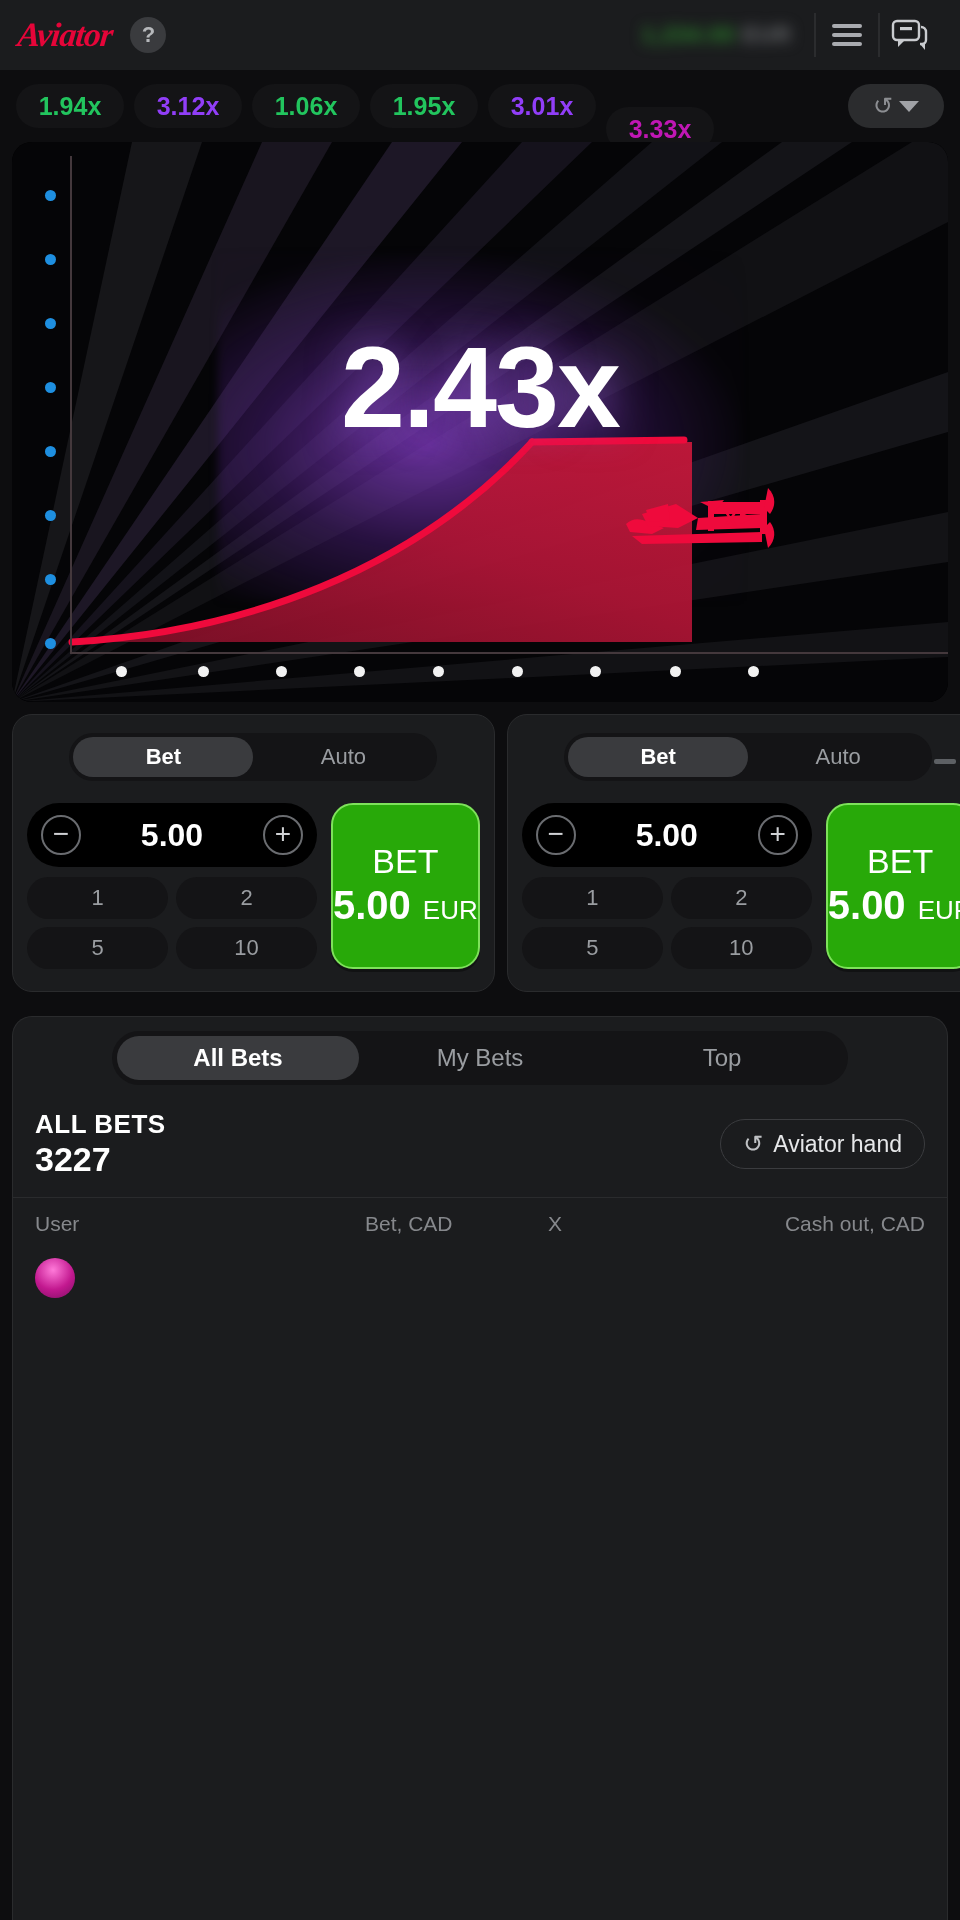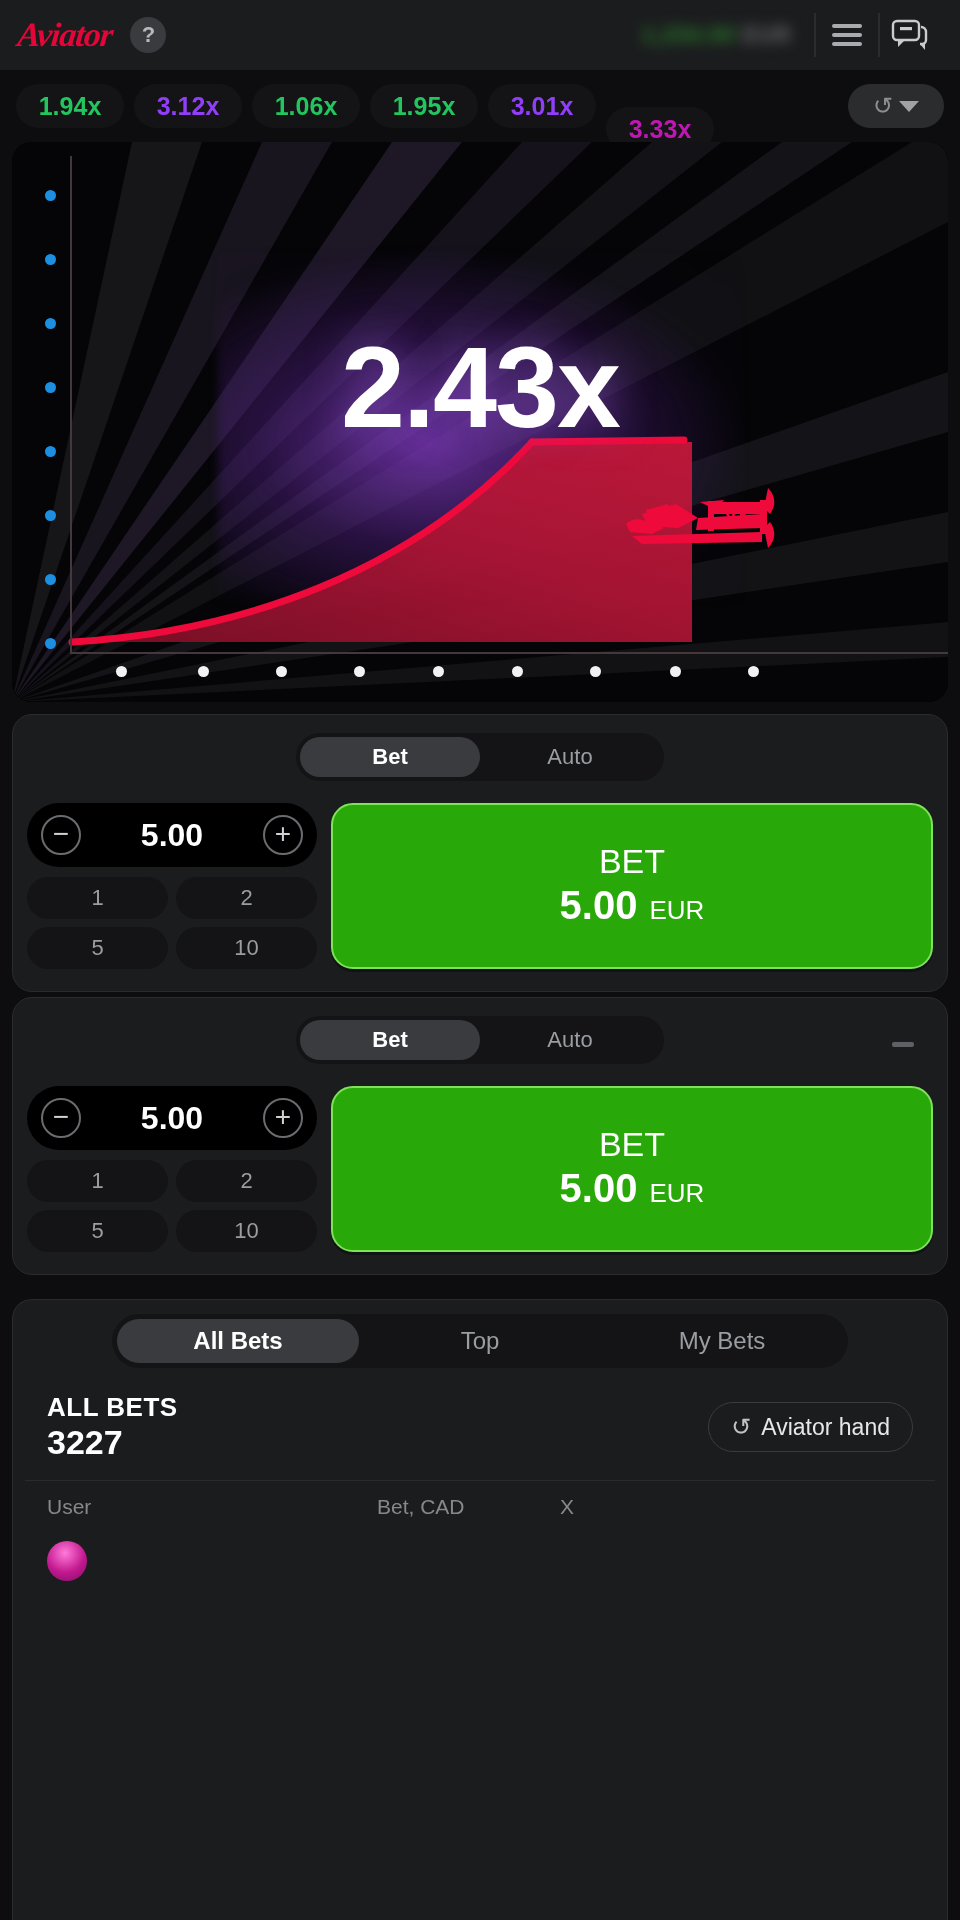--- a/index.html
+++ b/index.html
@@ -118,21 +118,21 @@
     position: absolute; left: 0; right: 0; top: 188px;
     text-align: center;
     font-size: 115px; font-weight: bold; color: #fff;
     letter-spacing: -2px;
     text-shadow: 0 0 40px rgba(160,100,230,0.55);
     line-height: 1;
   }
   .plane { position: absolute; left: 600px; top: 332px; width: 200px; height: 90px; }
 
   
-  .panels { padding: 12px; display: flex; flex-direction: column; gap: 5px; }
+  .panels { padding: 12px; display: flex; gap: 12px; }
   .panel {
     background: #1b1c1e;
     border-radius: 20px;
     border: 1px solid #2a2b2d;
     padding: 18px 14px 22px;
     position: relative;
   }
   .modeswitch {
     width: 368px; height: 48px; margin: 0 auto 22px;
     background: #141416; border-radius: 24px;
@@ -185,21 +185,21 @@
   .betbtn .b1 { font-size: 34px; line-height: 1.1; }
   .betbtn .b2 { font-size: 40px; font-weight: bold; line-height: 1.2; }
   .betbtn .b2 .cur { font-size: 26px; font-weight: normal; margin-left: 12px; }
 
   
   .bets {
     margin: 12px 12px 0;
     background: #1b1c1e;
     border-radius: 20px 20px 0 0;
     border: 1px solid #2a2b2d; border-bottom: none;
-    padding: 14px 12px 0;
+    padding: 14px 0 0;
     flex: 1;
     overflow: hidden;
   }
   .bettabs {
     width: 736px; height: 54px; margin: 0 auto 14px;
     background: #141416; border-radius: 27px;
     display: flex; align-items: center; padding: 5px;
   }
   .bettab {
     flex: 1; height: 44px; border-radius: 22px;
@@ -421,36 +421,37 @@
             <span>5.00</span><span class="cur">EUR</span>
           </div>
         </div>
       </div>
     </div>
   </div>
 
   <div class="bets">
     <div class="bettabs">
       <div class="bettab active">All Bets</div>
+      <div class="bettab">My Bets</div>
       <div class="bettab">Top</div>
-      <div class="bettab">My Bets</div>
     </div>
     <div class="betsmeta">
       <div class="metaleft">
         <div class="t">ALL BETS</div>
         <div class="c">3227</div>
       </div>
       <div class="prevhand">
         <span class="clock">↺</span>
         <span>Aviator hand</span>
       </div>
     </div>
     <div class="bets-head">
       <div class="bh-user">User</div>
       <div class="bh-bet">Bet, CAD</div>
       <div class="bh-x">X</div>
+      <div class="bh-cash">Cash out, CAD</div>
     </div>
     <div class="betrow-item">
       <div class="avatar"></div>
     </div>
   </div>
 
 </div>
 
 </body></html>

